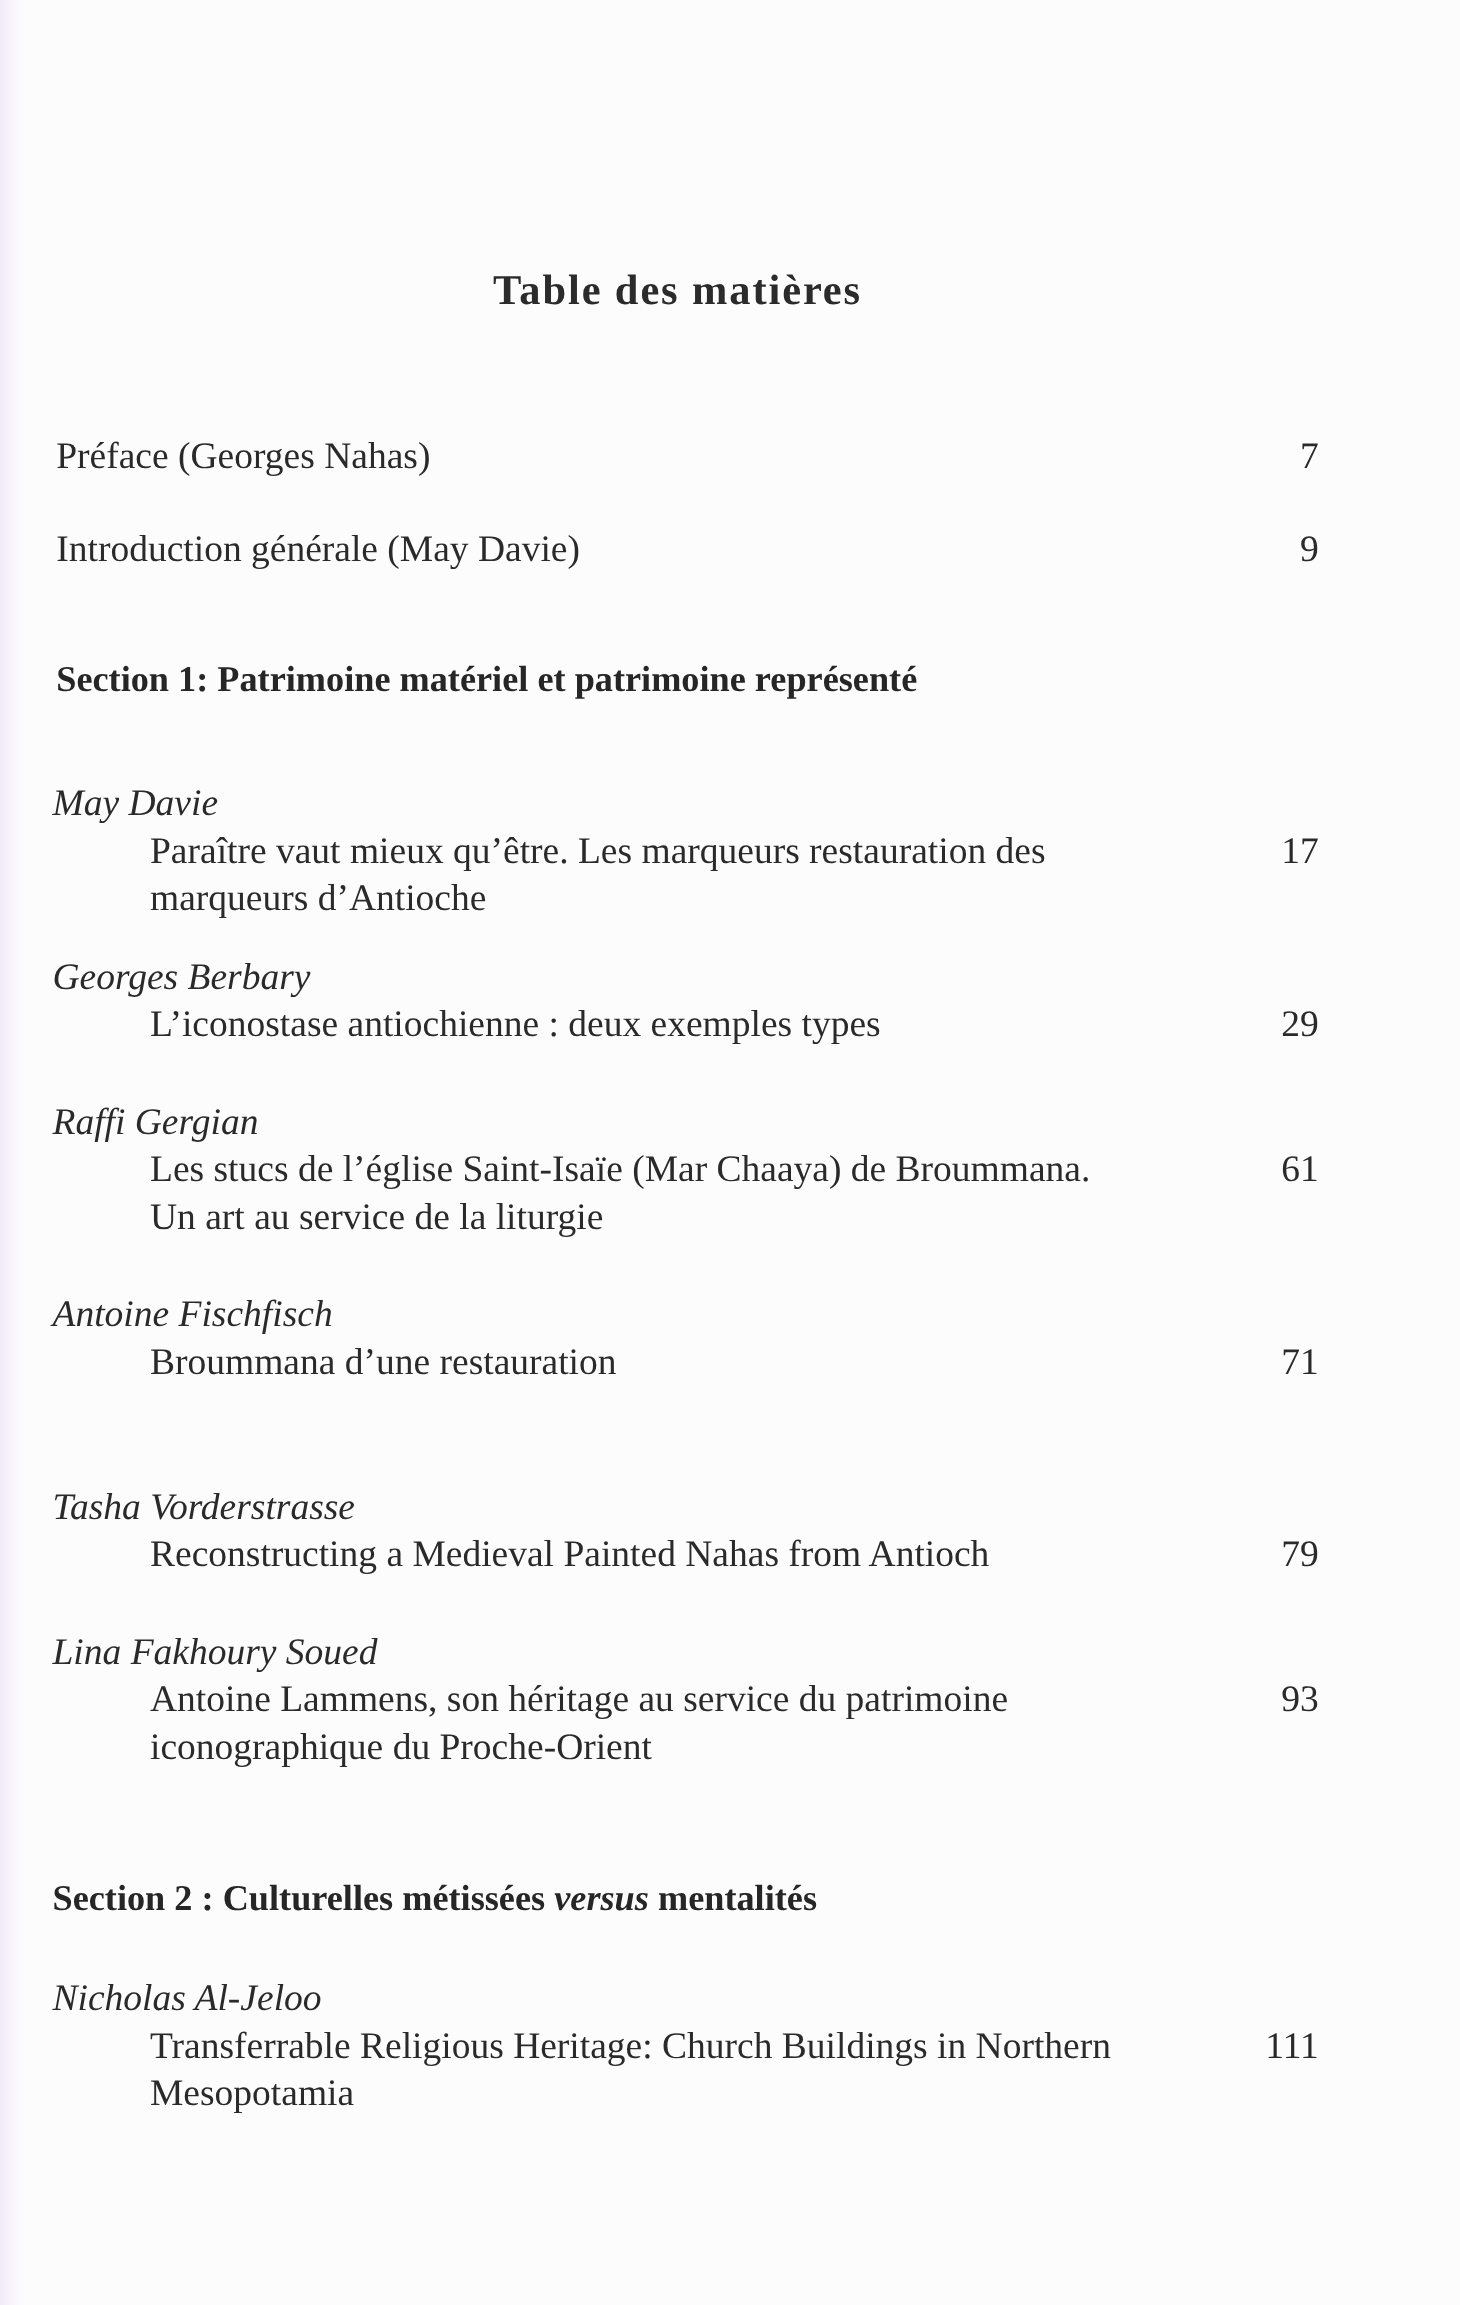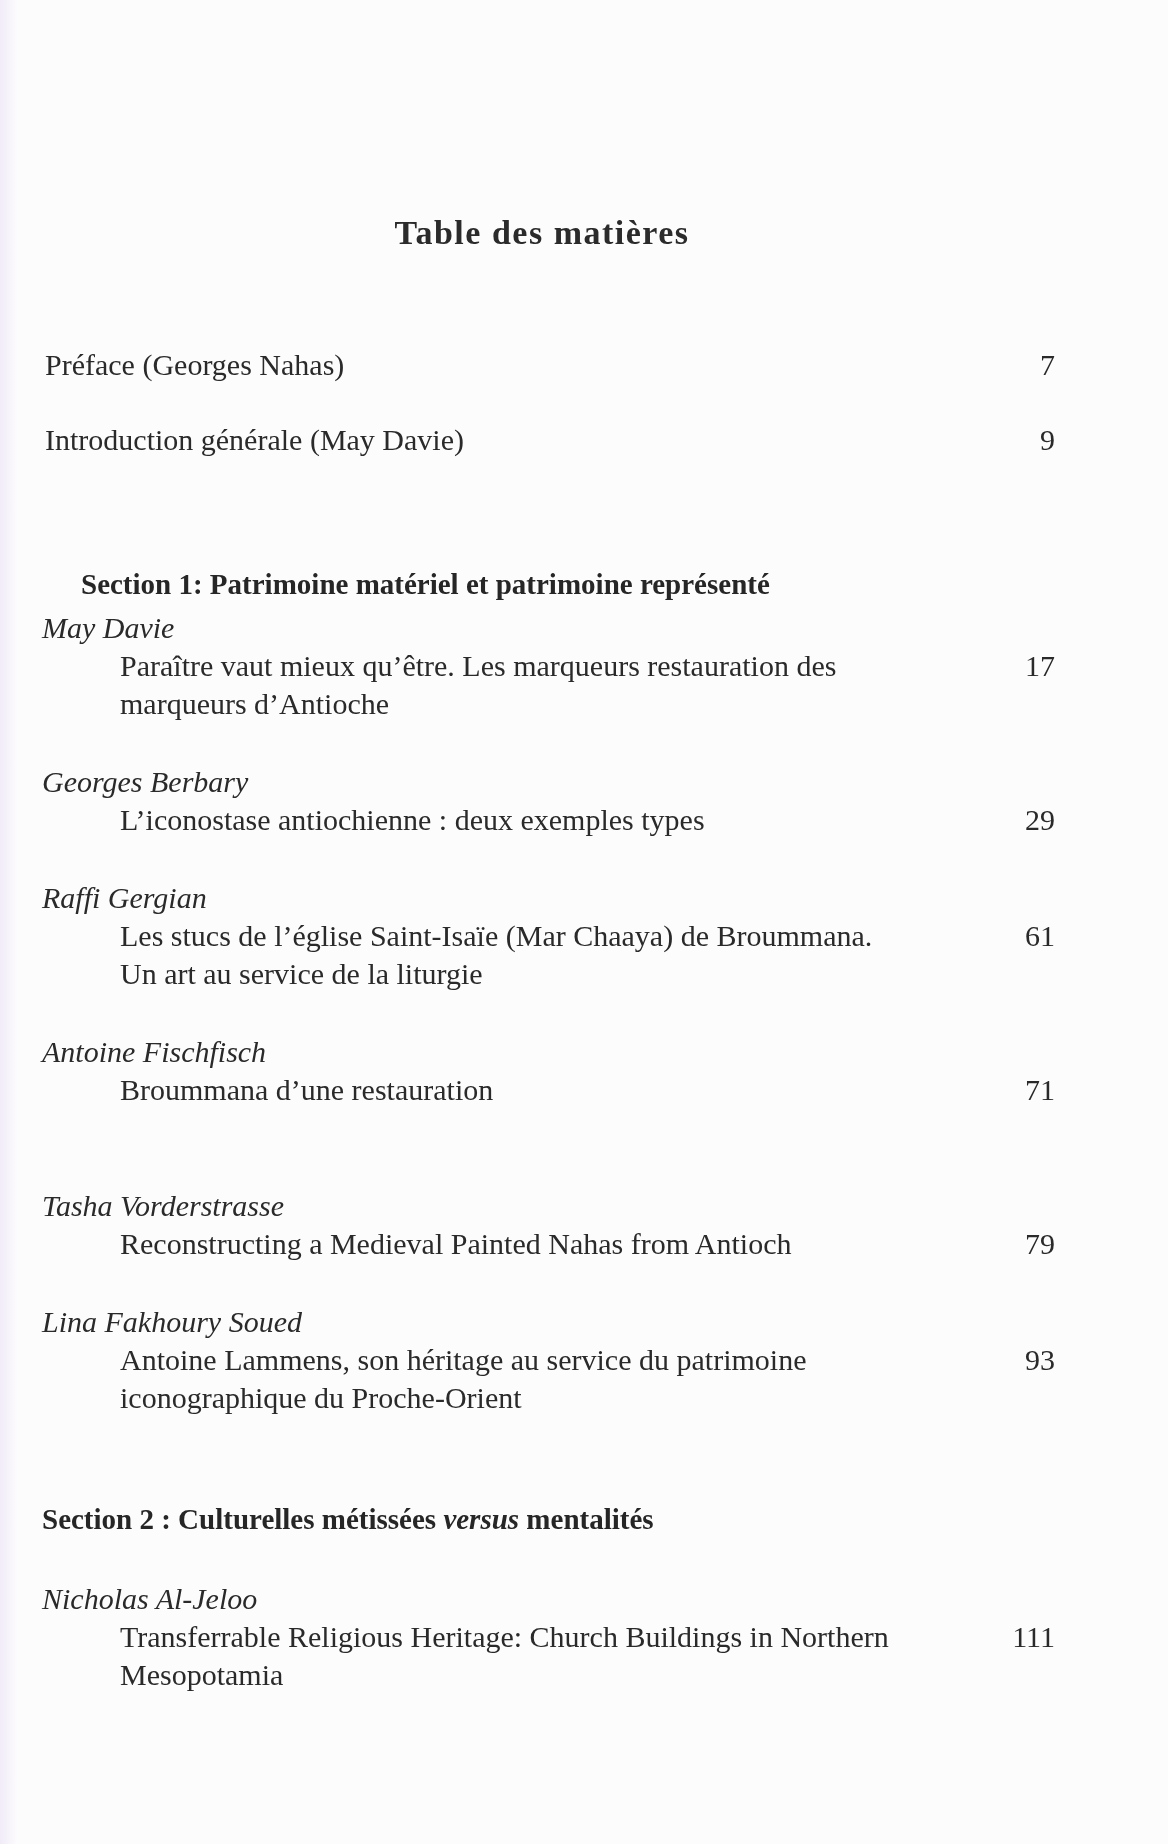--- a/index.html
+++ b/index.html
@@ -96,25 +96,25 @@
   <div class="entry" style="top:346px;">
     <span class="text">Préface (Georges Nahas)</span>
     <span class="page-num">7</span>
   </div>
 
   <div class="entry" style="top:421px;">
     <span class="text">Introduction générale (May Davie)</span>
     <span class="page-num">9</span>
   </div>
 
-  <div class="section-heading" style="top:568px;margin-left:36px;">
+  <div class="section-heading" style="top:528px;">
     <span>Section 1: Patrimoine matériel et patrimoine représenté</span>
   </div>
 
-  <div class="article" style="top:609px;">
+  <div class="article" style="top:624px;">
     <span class="author">May Davie</span>
     <span class="article-title">Paraître vaut mieux qu’être. Les marqueurs restauration des</span>
     <span class="article-title">marqueurs d’Antioche</span>
     <span class="page-num">17</span>
   </div>
 
   <div class="article" style="top:763px;">
     <span class="author">Georges Berbary</span>
     <span class="article-title">L’iconostase antiochienne : deux exemples types</span>
     <span class="page-num">29</span>

